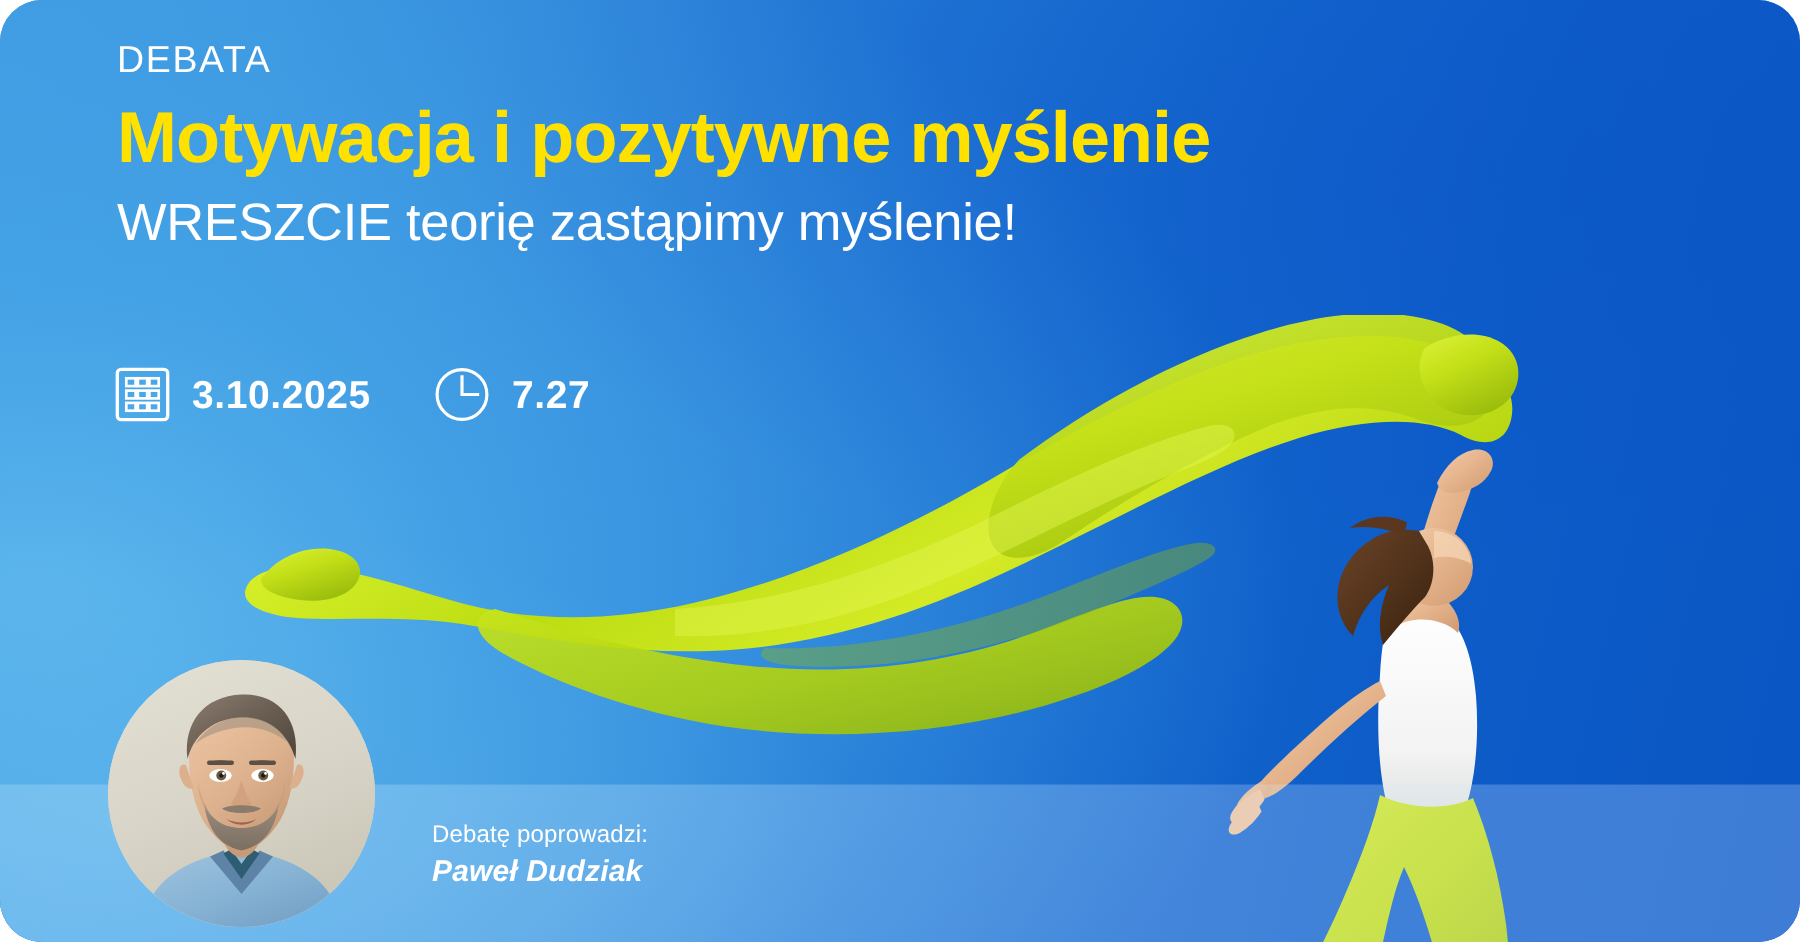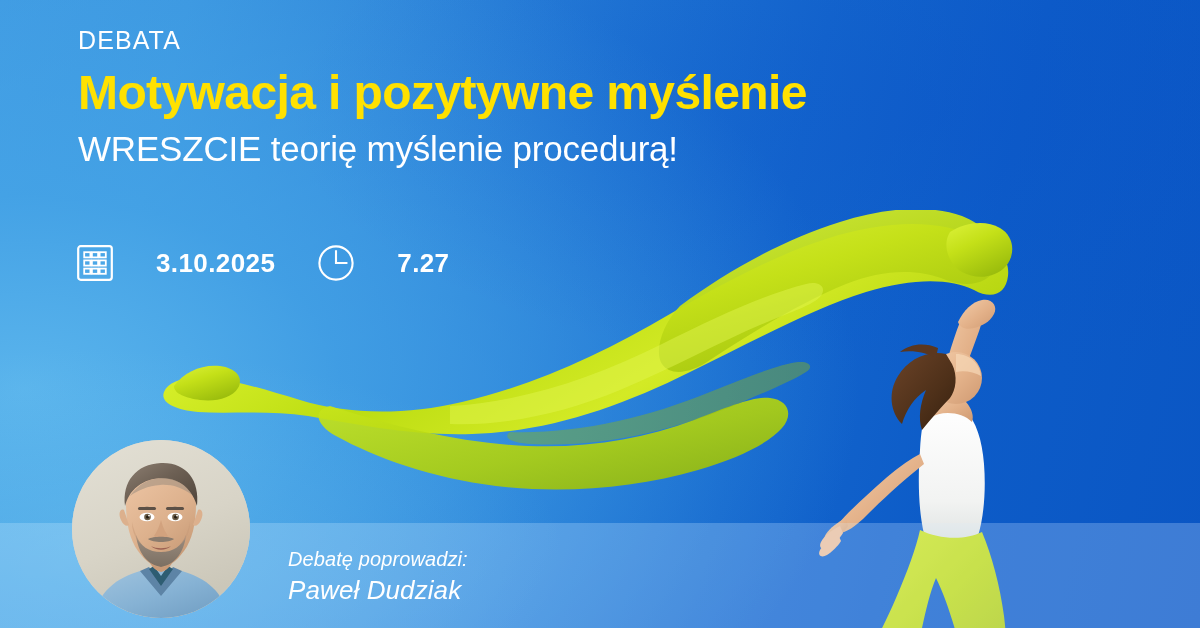--- a/index.html
+++ b/index.html
@@ -12,20 +12,21 @@
     -webkit-font-smoothing: antialiased;
   }
 
   
   .banner {
     position: relative;
     width: 1200px;
     height: 628px;
     overflow: hidden;
     background: #2f8fdc;
+    border-radius: 28px;
   }
 
   
   .sky {
     position: absolute;
     inset: 0;
     background:
       radial-gradient(120% 140% at 2% 62%, rgba(90,180,236,1) 0%, rgba(70,165,231,0.75) 22%, rgba(50,140,222,0.0) 58%),
       linear-gradient(103deg,
         #3f9ae2 0%,
@@ -112,21 +113,20 @@
     height: 38px;
     flex: 0 0 auto;
   }
   .meta-icon svg { display: block; width: 100%; height: 100%; }
   .meta-text {
     color: #ffffff;
     font-size: 26px;
     font-weight: 700;
     letter-spacing: 0.4px;
     line-height: 1;
-    margin-left: 28px;
   }
   .meta-gap { width: 14px; }
 
   
   .footer-band {
     position: absolute;
     left: 0;
     right: 0;
     top: 523px;
     height: 105px;
@@ -148,30 +148,29 @@
   .avatar svg { display: block; width: 100%; height: 100%; }
 
   
   .credit {
     position: absolute;
     left: 288px;
     top: 546px;
     color: #ffffff;
   }
   .credit-label {
-    font-size: 20px;
+    font-size: 16px;
     font-weight: 400;
     line-height: 1.35;
     letter-spacing: 0.1px;
+  }
+  .credit-name {
+    font-size: 20px;
     font-style: italic;
-  }
-  .credit-name {
-    font-size: 26px;
-    font-style: italic;
-    font-weight: 400;
+    font-weight: 700;
     line-height: 1.35;
     letter-spacing: 0.1px;
   }
 </style>
 </head>
 <body>
 
 <div class="banner">
 
   <div class="sky"></div>
@@ -291,21 +290,21 @@
                C528 220 452 238 382 234 C362 233 352 228 360 222 Z" fill="#93b808" opacity="0.4"></path>
 
       <path d="M800 22 C816 12 836 10 850 18 C864 26 866 44 856 56
                C846 68 826 70 812 62 C798 54 792 34 800 22 Z" fill="url(#fab2)"></path>
     </svg>
   </div>
 
   <div class="copy">
     <div class="eyebrow">DEBATA</div>
     <div class="headline">Motywacja i pozytywne myślenie</div>
-    <div class="subhead">WRESZCIE teorię myślenie procedurą!</div>
+    <div class="subhead">WRESZCIE teorię zastąpimy myślenie!</div>
   </div>
 
   <div class="meta">
 
     <span class="meta-icon">
       <svg viewBox="0 0 38 38" xmlns="http://www.w3.org/2000/svg">
         <rect x="2.2" y="2.2" width="33.6" height="33.6" rx="2.5" ry="2.5" fill="none" stroke="#ffffff" stroke-width="2.2"></rect>
         <g fill="none" stroke="#ffffff" stroke-width="1.8">
           <rect x="8.2" y="8.2" width="6.2" height="5.2"></rect>
           <rect x="15.9" y="8.2" width="6.2" height="5.2"></rect>

